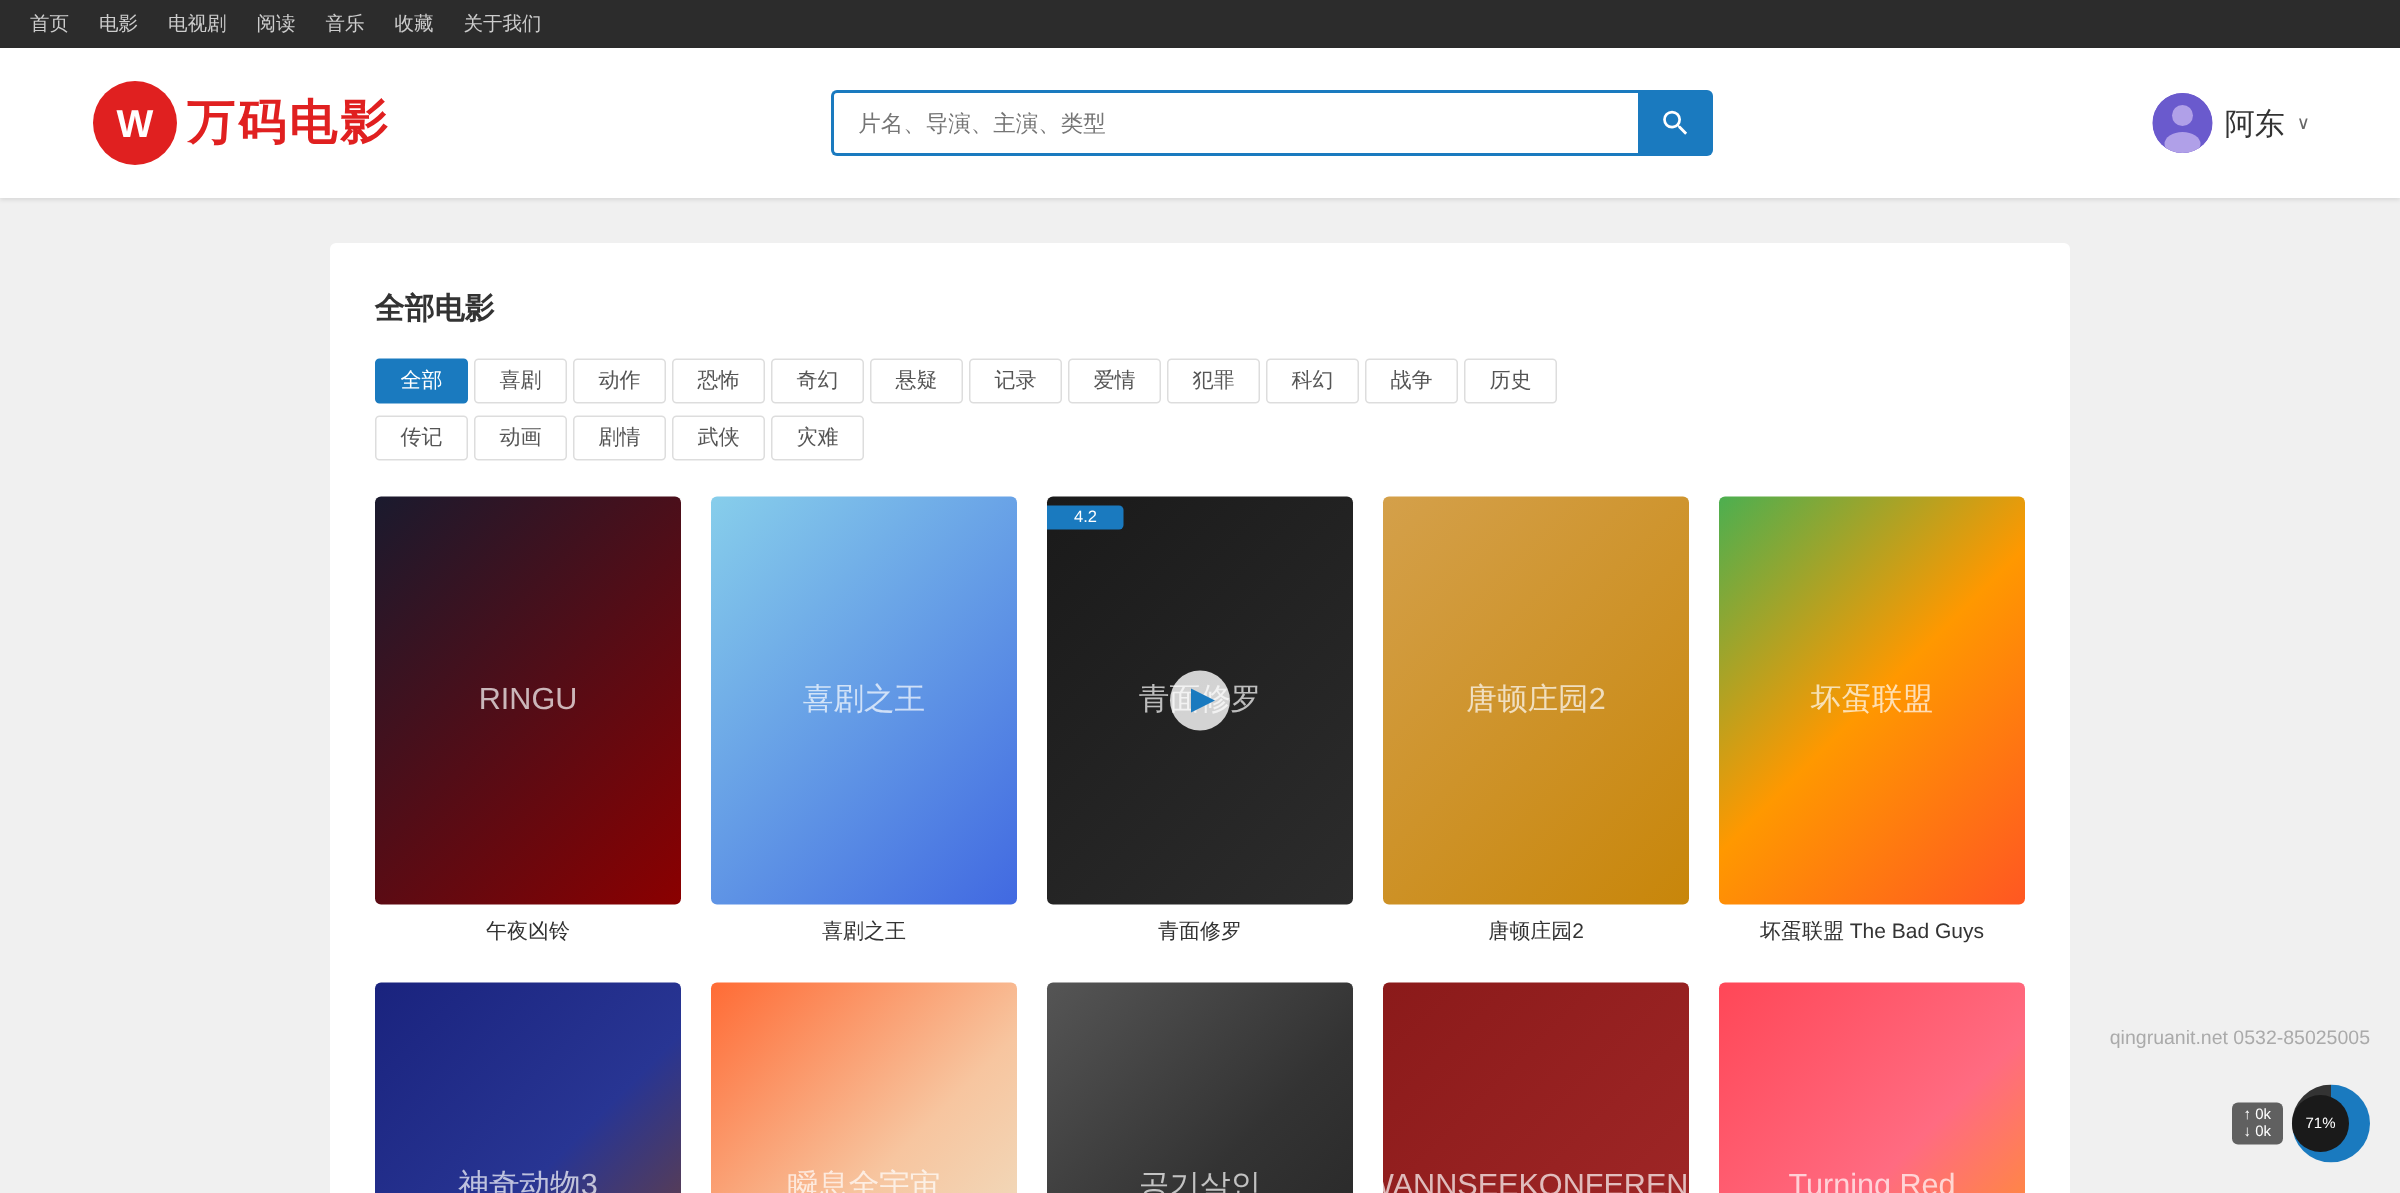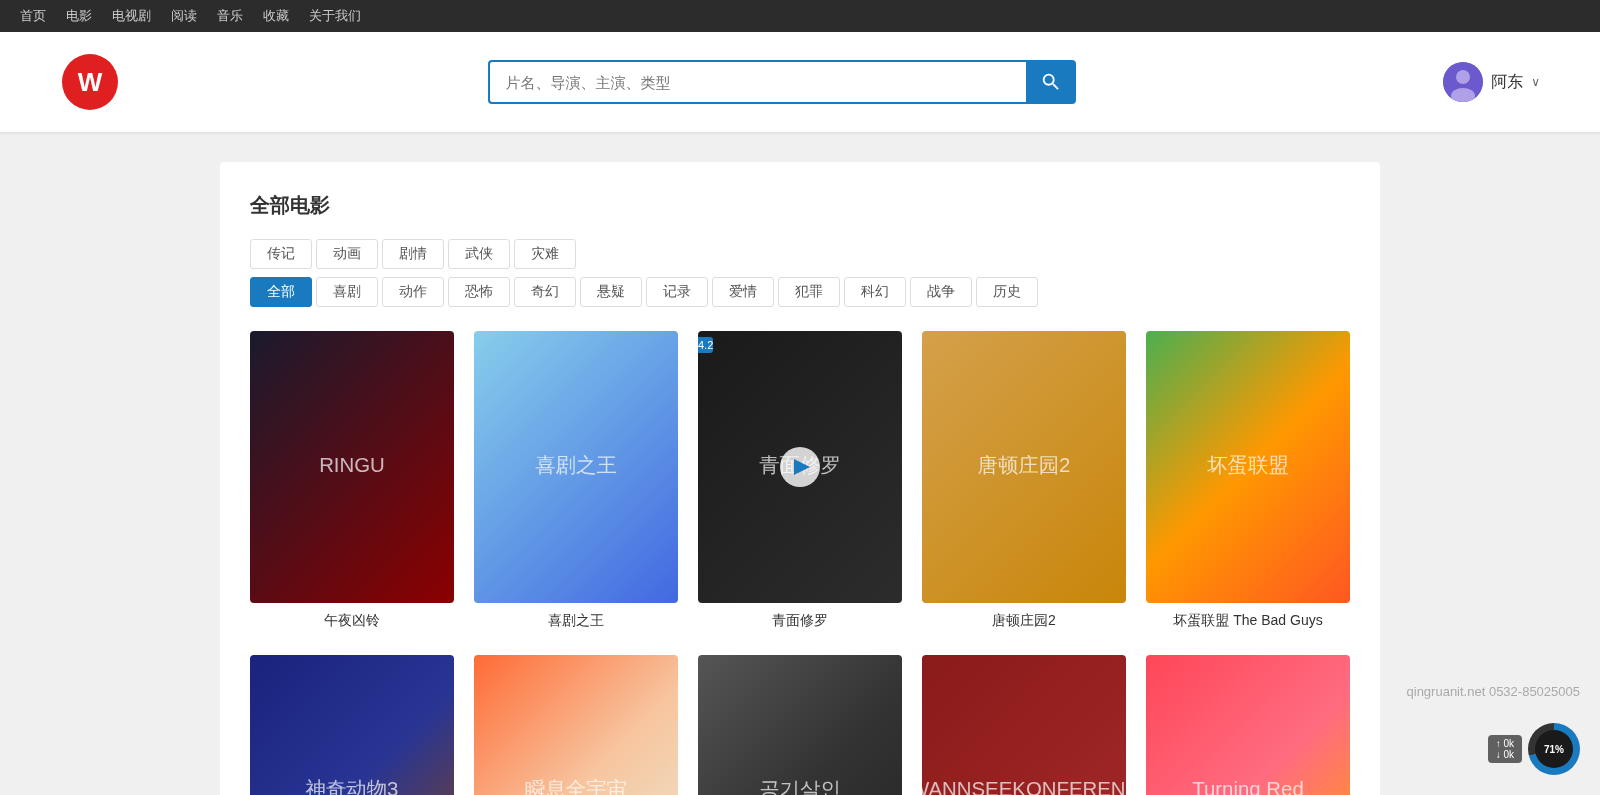--- a/index.html
+++ b/index.html
@@ -85,21 +85,21 @@
       height: 40px;
       border-radius: 50%;
       background: linear-gradient(135deg, #6a5acd, #9370db);
       display: flex;
       align-items: center;
       justify-content: center;
       color: white;
       font-size: 14px;
       overflow: hidden;
     }
-    .user-name { font-size: 16px; color: #333; }
+    .user-name { font-size: 20px; color: #333; }
     .user-arrow { font-size: 12px; color: #666; }
 
     
     .main-content {
       max-width: 1160px;
       margin: 30px auto;
       background: #fff;
       border-radius: 4px;
       padding: 30px 30px 40px;
     }
@@ -177,21 +177,21 @@
       border-color: transparent transparent transparent #1a7abf;
       margin-left: 3px;
     }
     .badge {
       position: absolute;
       top: 6px;
       left: 0;
       background: #1a7abf;
       color: white;
       font-size: 11px;
-      padding: 2px 0;
+      padding: 2px 18px;
       border-radius: 0 3px 3px 0;
     }
 
     
     .watermark {
       position: fixed;
       bottom: 96px;
       right: 20px;
       font-size: 13px;
       color: #aaa;
@@ -213,24 +213,24 @@
       padding: 3px 8px;
       border-radius: 4px;
     }
     .progress-circle {
       width: 52px;
       height: 52px;
       border-radius: 50%;
       background: conic-gradient(#1a7abf 71%, #333 0%);
       display: flex;
       align-items: center;
-      justify-content: center;
+      justify-content: flex-start;
       font-size: 11px;
       color: #fff;
-      font-weight: bold;
+      font-weight: normal;
     }
     .progress-inner {
       width: 38px;
       height: 38px;
       background: #1a1a1a;
       border-radius: 50%;
       display: flex;
       align-items: center;
       justify-content: center;
       font-size: 10px;
@@ -261,20 +261,21 @@
   <a>收藏</a>
   <a>关于我们</a>
 </nav>
 
 <header class="header">
   <div class="logo-area">
     <svg class="logo-icon" viewBox="0 0 60 60">
       <circle cx="30" cy="30" r="28" fill="#e02020"></circle>
       <text x="50%" y="54%" text-anchor="middle" dominant-baseline="middle" font-size="26" font-weight="bold" fill="white">W</text>
     </svg>
+    <span class="logo-text">万码电影</span>
   </div>
   <div class="search-area">
     <input class="search-input" type="text" placeholder="片名、导演、主演、类型" style="">
     <button class="search-btn">
       <svg viewBox="0 0 24 24">
         <path d="M15.5 14h-.79l-.28-.27A6.471 6.471 0 0 0 16 9.5 6.5 6.5 0 1 0 9.5 16c1.61 0 3.09-.59 4.23-1.57l.27.28v.79l5 4.99L20.49 19l-4.99-5zm-6 0C7.01 14 5 11.99 5 9.5S7.01 5 9.5 5 14 7.01 14 9.5 11.99 14 9.5 14z"></path>
       </svg>
     </button>
   </div>
   <div class="user-area">
@@ -285,44 +286,44 @@
         <ellipse cx="20" cy="34" rx="12" ry="8" fill="#b0a0e8"></ellipse>
       </svg>
     </div>
     <span class="user-name">阿东</span>
     <span class="user-arrow">∨</span>
   </div>
 </header>
 
 <main class="main-content">
   <h1 class="page-title">全部电影</h1>
-
-  <div class="filter-row" id="filter-row-2">
-  <button class="filter-btn">传记</button>
-      <button class="filter-btn">动画</button>
-      <button class="filter-btn">剧情</button>
-      <button class="filter-btn">武侠</button>
-      <button class="filter-btn">灾难</button>
-    </div>
 
   <div class="filter-row" id="filter-row-1">
   <button class="filter-btn active">全部</button>
       <button class="filter-btn">喜剧</button>
       <button class="filter-btn">动作</button>
       <button class="filter-btn">恐怖</button>
       <button class="filter-btn">奇幻</button>
       <button class="filter-btn">悬疑</button>
       <button class="filter-btn">记录</button>
       <button class="filter-btn">爱情</button>
       <button class="filter-btn">犯罪</button>
       <button class="filter-btn">科幻</button>
       <button class="filter-btn">战争</button>
       <button class="filter-btn">历史</button>
     </div>
 
+  <div class="filter-row" id="filter-row-2">
+  <button class="filter-btn">传记</button>
+      <button class="filter-btn">动画</button>
+      <button class="filter-btn">剧情</button>
+      <button class="filter-btn">武侠</button>
+      <button class="filter-btn">灾难</button>
+    </div>
+
   <div class="movie-grid" id="movie-grid">
   <div class="movie-card">
         <div class="movie-poster poster-1"><svg width="100%" height="100%" viewBox="0 0 180 240">
             <text x="50%" y="50%" text-anchor="middle" dominant-baseline="middle" font-size="18" fill="rgba(255,255,255,0.7)" font-family="Microsoft YaHei, Arial">RINGU</text>
           </svg></div>
         <div class="movie-title">午夜凶铃</div>
       </div>
       <div class="movie-card">
         <div class="movie-poster poster-2"><svg width="100%" height="100%" viewBox="0 0 180 240">
             <text x="50%" y="50%" text-anchor="middle" dominant-baseline="middle" font-size="18" fill="rgba(255,255,255,0.7)" font-family="Microsoft YaHei, Arial">喜剧之王</text>

